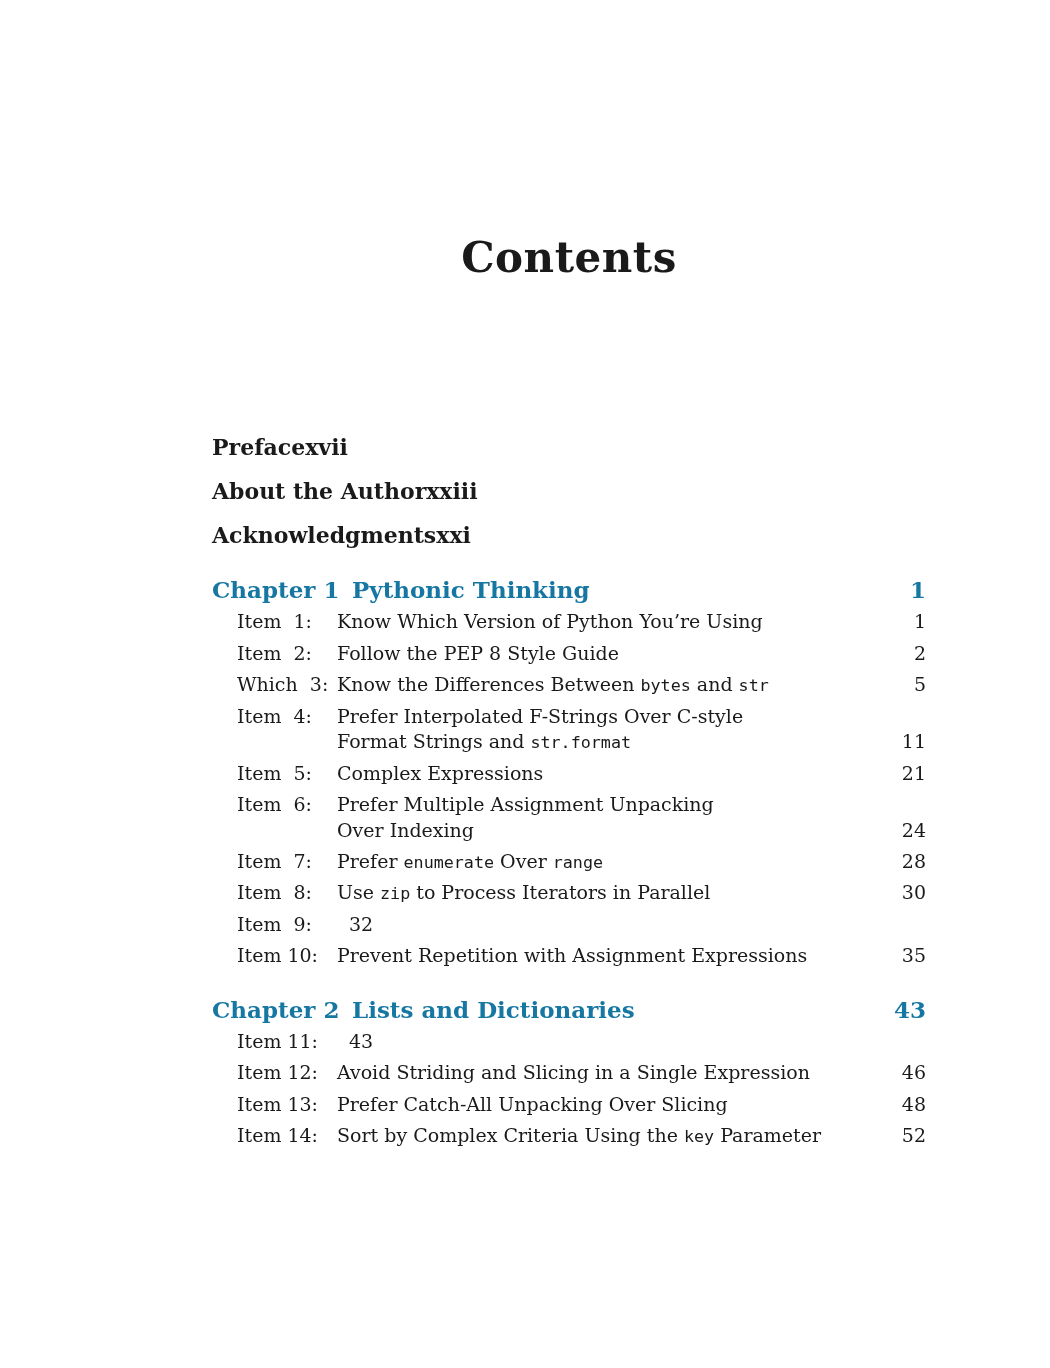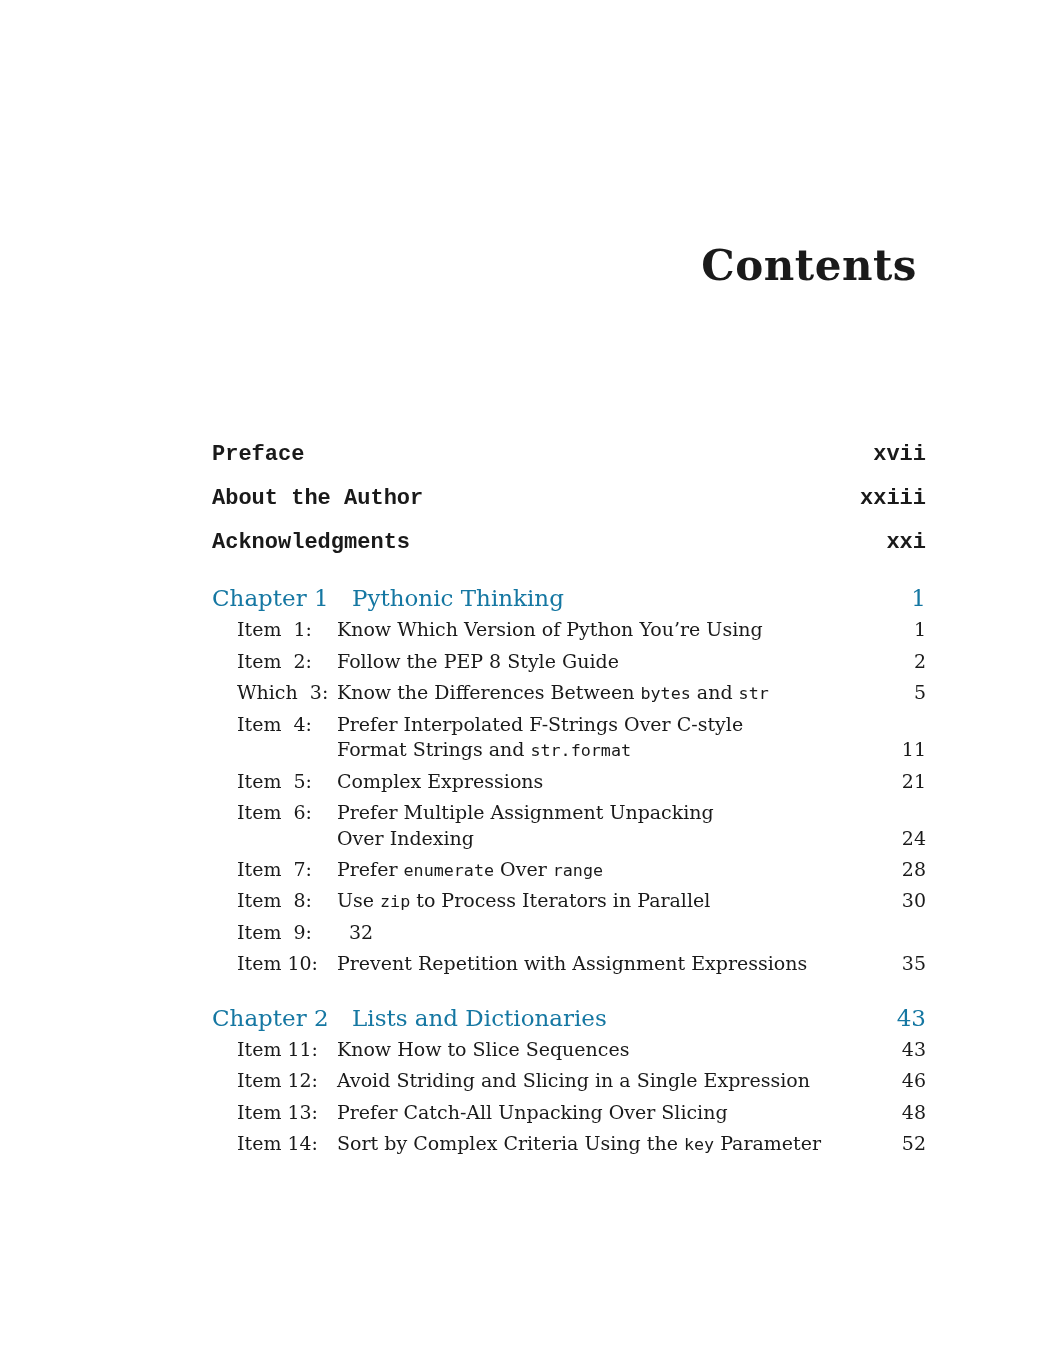--- a/index.html
+++ b/index.html
@@ -20,48 +20,47 @@
     background: #ffffff;
     overflow: hidden;
   }
   .content {
     position: absolute;
     left: 212px;
     top: 0;
     width: 714px;
   }
   .doc-title {
-    margin: 9px;
+    margin: 1px;
     padding-top: 232px;
-    text-align: right;
+    text-align: center;
     font-size: 42px;
     line-height: 1.2;
     font-weight: bold;
     letter-spacing: 0.5px;
   }
   .front-matter {
     margin-top: 150px;
   }
   .fm-row {
     display: flex;
-    justify-content: space-between;
+    justify-content: flex-start;
     align-items: baseline;
     font-weight: bold;
     font-size: 22px;
     line-height: 28px;
     margin-bottom: 16px;
-    font-family: Liberation Mono, monospace;
   }
   .chapter {
     margin-top: 26px;
   }
   .chapter-heading {
     display: flex;
     align-items: baseline;
-    font-weight: normal;
+    font-weight: bold;
     font-size: 23px;
     line-height: 30px;
     color: var(--accent, #1577a2);
     margin-bottom: 4px;
   }
   .chapter-label {
     width: 140px;
     flex-shrink: 0;
   }
   .chapter-title {
@@ -198,23 +197,20 @@
         </section>
         <section class="chapter">
           <div class="chapter-heading">
             <span class="chapter-label">Chapter 2</span>
             <span class="chapter-title">Lists and Dictionaries</span>
             <span class="chapter-page">43</span>
           </div>
           <div class="items">
             <div class="toc-row">
               <span class="item-label">Item 11:</span>
-              <div class="item-title">
-                <div class="item-line"><span>Know How to Slice Sequences</span></div>
-              </div>
               <span class="page-num">43</span>
             </div>
             <div class="toc-row">
               <span class="item-label">Item 12:</span>
               <div class="item-title">
                 <div class="item-line"><span>Avoid Striding and Slicing in a Single Expression</span></div>
               </div>
               <span class="page-num">46</span>
             </div>
             <div class="toc-row">

